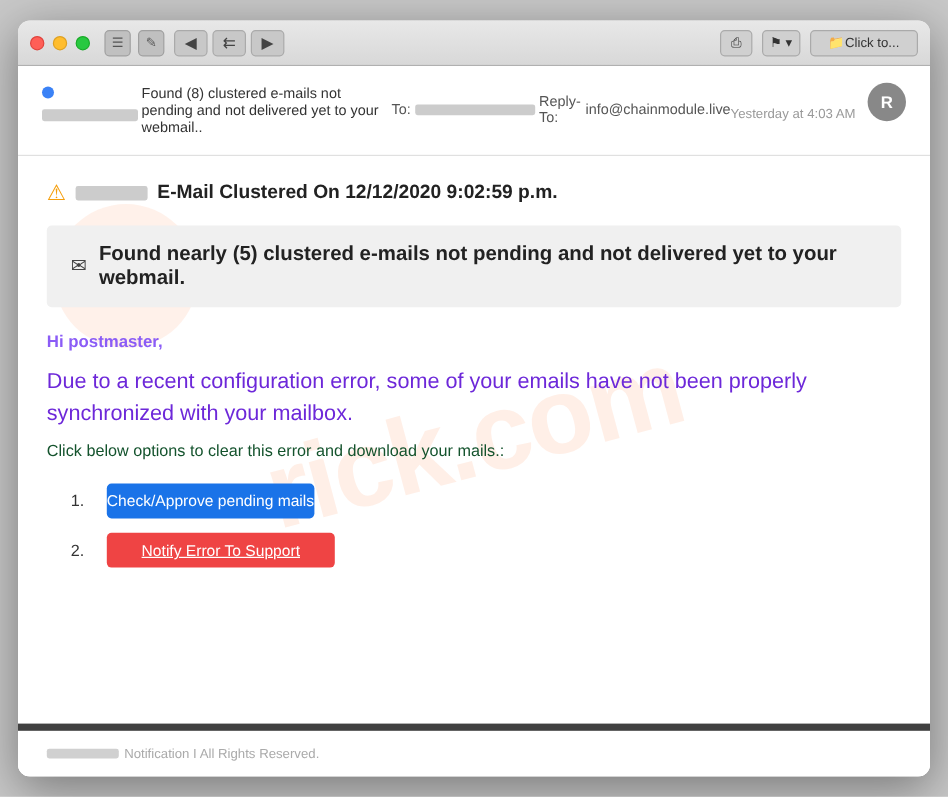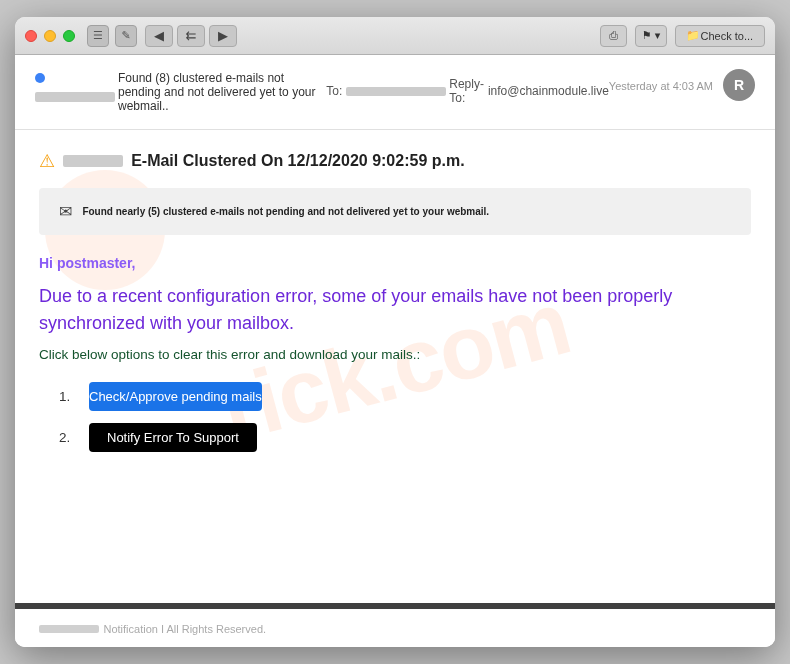--- a/index.html
+++ b/index.html
@@ -161,21 +161,21 @@
     .email-to-blurred {
       display: inline-block;
       background: #ccc;
       border-radius: 2px;
       width: 100px;
       height: 9px;
       vertical-align: middle;
     }
     .header-right {
       display: flex;
-      align-items: center;
+      align-items: flex-end;
       gap: 10px;
     }
     .timestamp {
       font-size: 11px;
       color: #999;
       white-space: nowrap;
       margin-top: 2px;
     }
     .avatar {
       width: 32px;
@@ -255,21 +255,21 @@
       margin-bottom: 20px;
       display: flex;
       align-items: center;
       gap: 10px;
     }
     .envelope-icon {
       font-size: 16px;
       color: #444;
     }
     .notification-text {
-      font-size: 10px;
+      font-size: 17px;
       color: #222;
     }
     .notification-text strong {
       font-weight: 700;
     }
     .greeting {
       font-size: 14px;
       font-weight: 700;
       color: #8b5cf6;
       margin-bottom: 12px;
@@ -307,29 +307,30 @@
       color: white;
       border: none;
       border-radius: 4px;
       padding: 7px 0;
       font-size: 13px;
       font-weight: 500;
       cursor: pointer;
       white-space: nowrap;
     }
     .btn-red {
-      background: #000000;
+      background: #ef4444;
       color: white;
       border: none;
       border-radius: 4px;
-      padding: 7px 18px;
+      padding: 7px 29px;
       font-size: 13px;
       font-weight: 500;
       cursor: pointer;
       white-space: nowrap;
+      text-decoration: underline;
     }
     
     .email-footer {
       border-top: 6px solid #404040;
       padding: 10px 24px;
       background: white;
     }
     .footer-text {
       font-size: 11px;
       color: #aaa;
@@ -366,21 +367,21 @@
     <div class="spacer"></div>
     <div class="toolbar-right">
       <div class="print-btn">
         <span>⎙</span>
       </div>
       <div class="flag-btn">
         <span>⚑ ▾</span>
       </div>
       <div class="moveto-btn">
         <span>📁 </span>
-        <span>Check to...</span>
+        <span>Click to...</span>
       </div>
     </div>
   </div>
 
   <div class="email-area">
 
     <div class="email-header">
       <div class="email-header-top">
         <div class="sender-info">
           <div>

